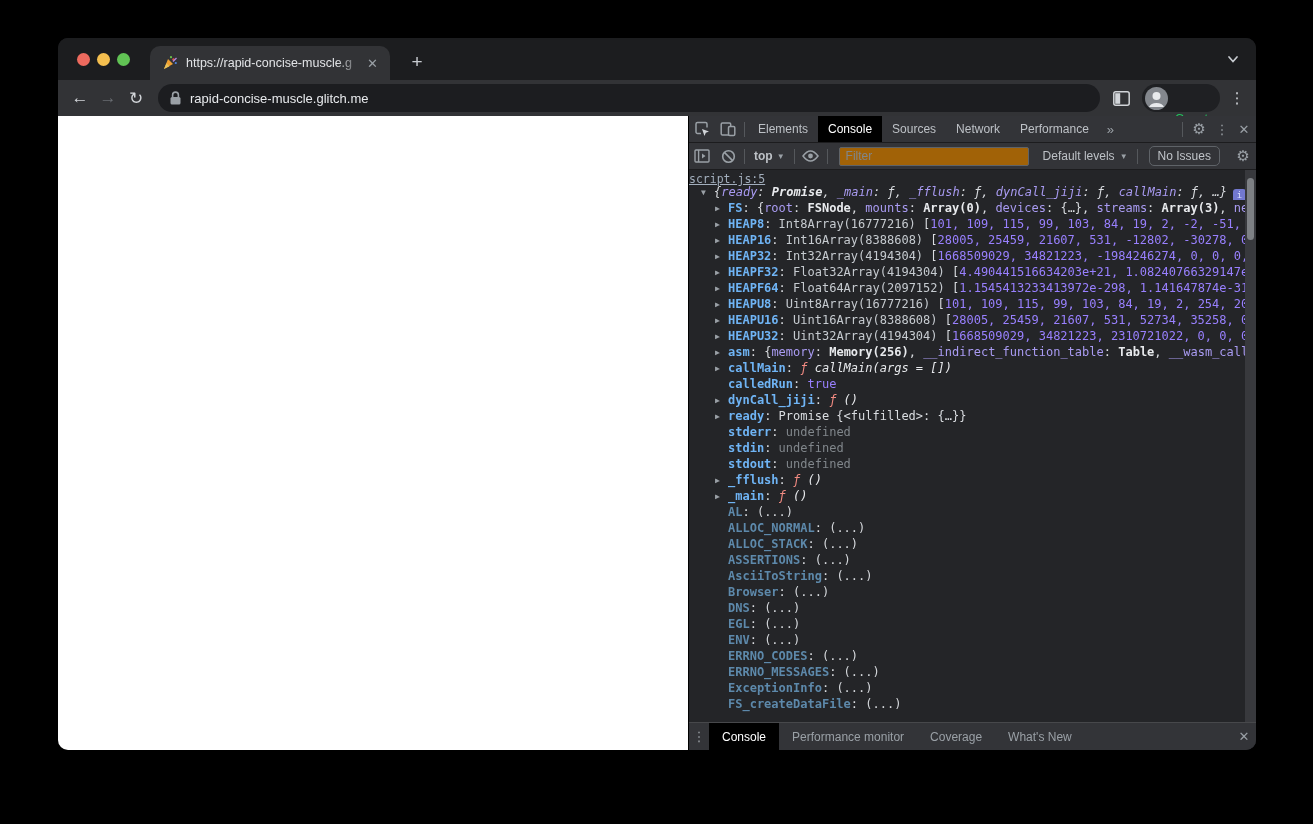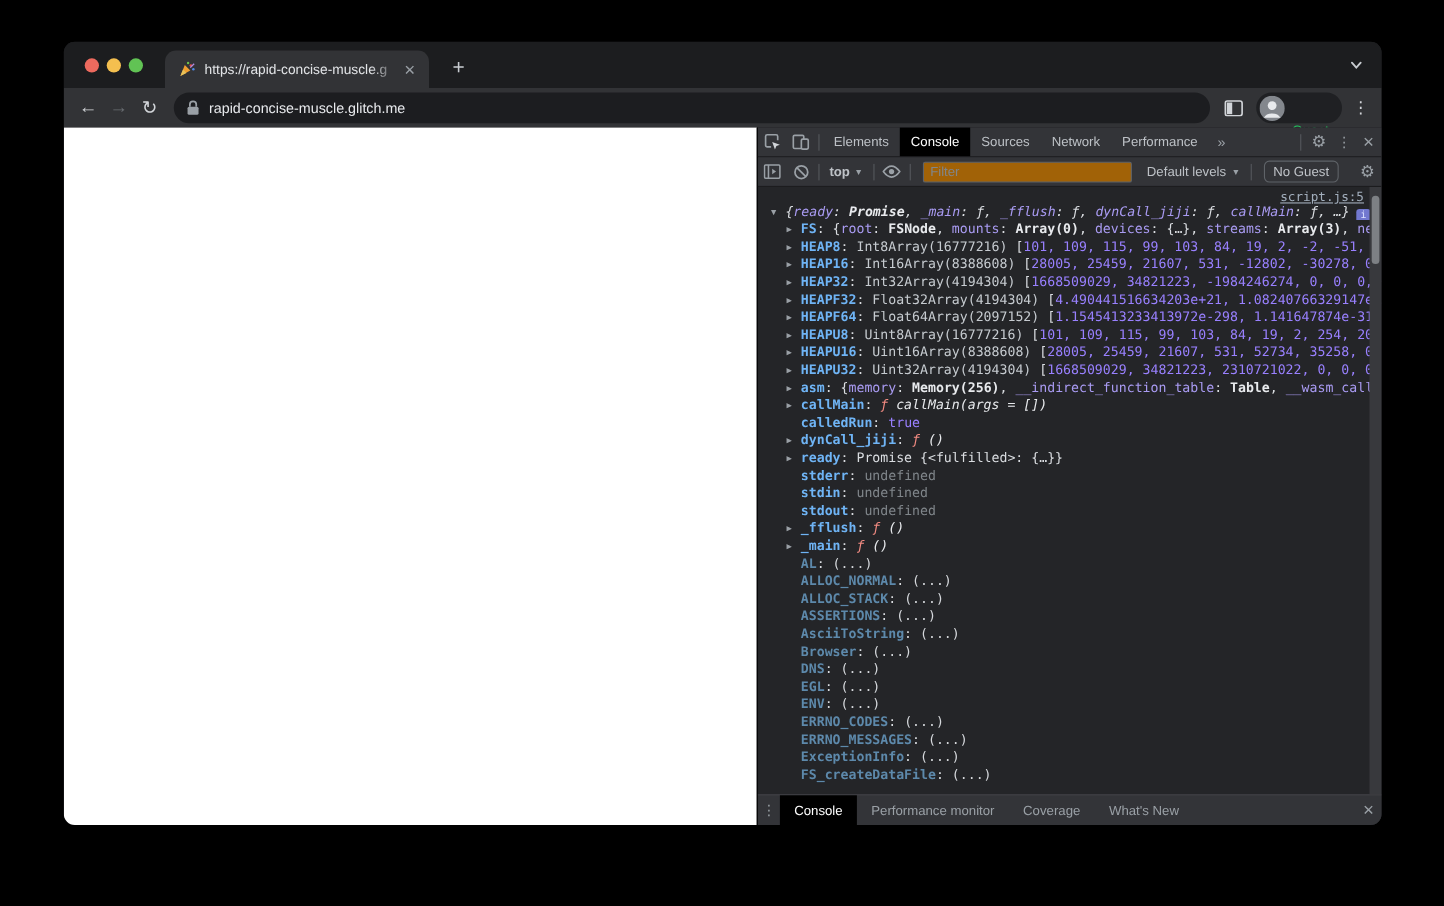--- a/index.html
+++ b/index.html
@@ -64,21 +64,21 @@
                   border-radius:2px; color:#e8eaed; font-size:12px; padding:0 6px; margin:0 8px;
                   font-family:"Liberation Sans", sans-serif; outline:none; }
   .filter-input::placeholder { color:#80868b; }
   .levels { display:flex; align-items:center; gap:5px; padding:0 6px; }
   .no-issues { border:1px solid #5f6368; border-radius:5px; padding:2px 8px; color:#c0c4c9;
                margin:0 8px; }
 
   
   .dt-console { flex:1; min-height:0; position:relative; overflow:hidden; background:#242528;
                 font-family:"DejaVu Sans Mono", monospace; font-size:12px; }
-  .link-row { height:14px; text-align:right; padding-right:16px; padding-top:2px; }
+  .link-row { height:14px; text-align:left; padding-right:16px; padding-top:2px; }
   .src-link { color:#a2aebc; font-size:11.5px; text-decoration:underline;
               font-family:"DejaVu Sans Mono", monospace; }
   .crow { height:16px; line-height:16px; white-space:pre; overflow:hidden; padding-left:26px; }
   .crow.top { padding-left:12px; }
   .crow .arrow { display:inline-block; width:13px; color:#9aa0a6; font-size:8px;
                  vertical-align:1px; }
   .crow.ital span:not(.arrow):not(.objicon) { font-style:italic; }
   .sg-txt   { color:#dadde1; }
   .sg-key   { color:#a99bf2; }
   .sg-prop  { color:#6fb4f5; font-weight:bold; }
@@ -228,21 +228,21 @@
               <circle cx="8.5" cy="6" r="2.4" fill="#9aa0a6"></circle>
             </svg>
         </div>
         <div class="vsep"></div>
         <input class="filter-input" type="text" placeholder="Filter" style="">
         <div class="levels">
           <span>Default levels</span>
             <span class="caret">▼</span>
         </div>
         <div class="vsep"></div>
-        <div class="no-issues">No Guest</div>
+        <div class="no-issues">No Issues</div>
         <div class="dt-iconbtn dt-gear ml-auto">⚙</div>
       </div>
 
       <div class="dt-console">
         <div class="link-row">
           <a class="src-link">script.js:5</a>
         </div>
         <div>
             <div class="crow top ital"><span class="arrow">▼</span><span class="sg-txt">{</span><span class="sg-key">ready</span><span class="sg-txt">: </span><span class="sg-clsb">Promise</span><span class="sg-txt">, </span><span class="sg-key">_main</span><span class="sg-txt">: ƒ, </span><span class="sg-key">_fflush</span><span class="sg-txt">: ƒ, </span><span class="sg-key">dynCall_jiji</span><span class="sg-txt">: ƒ, </span><span class="sg-key">callMain</span><span class="sg-txt">: ƒ, …}</span><span class="objicon">i</span></div>
             <div class="crow"><span class="arrow">▶</span><span class="sg-prop">FS</span><span class="sg-txt">: {</span><span class="sg-key">root</span><span class="sg-txt">: </span><span class="sg-clsb">FSNode</span><span class="sg-txt">, </span><span class="sg-key">mounts</span><span class="sg-txt">: </span><span class="sg-clsb">Array(0)</span><span class="sg-txt">, </span><span class="sg-key">devices</span><span class="sg-txt">: {…}, </span><span class="sg-key">streams</span><span class="sg-txt">: </span><span class="sg-clsb">Array(3)</span><span class="sg-txt">, </span><span class="sg-key">next</span></div>

